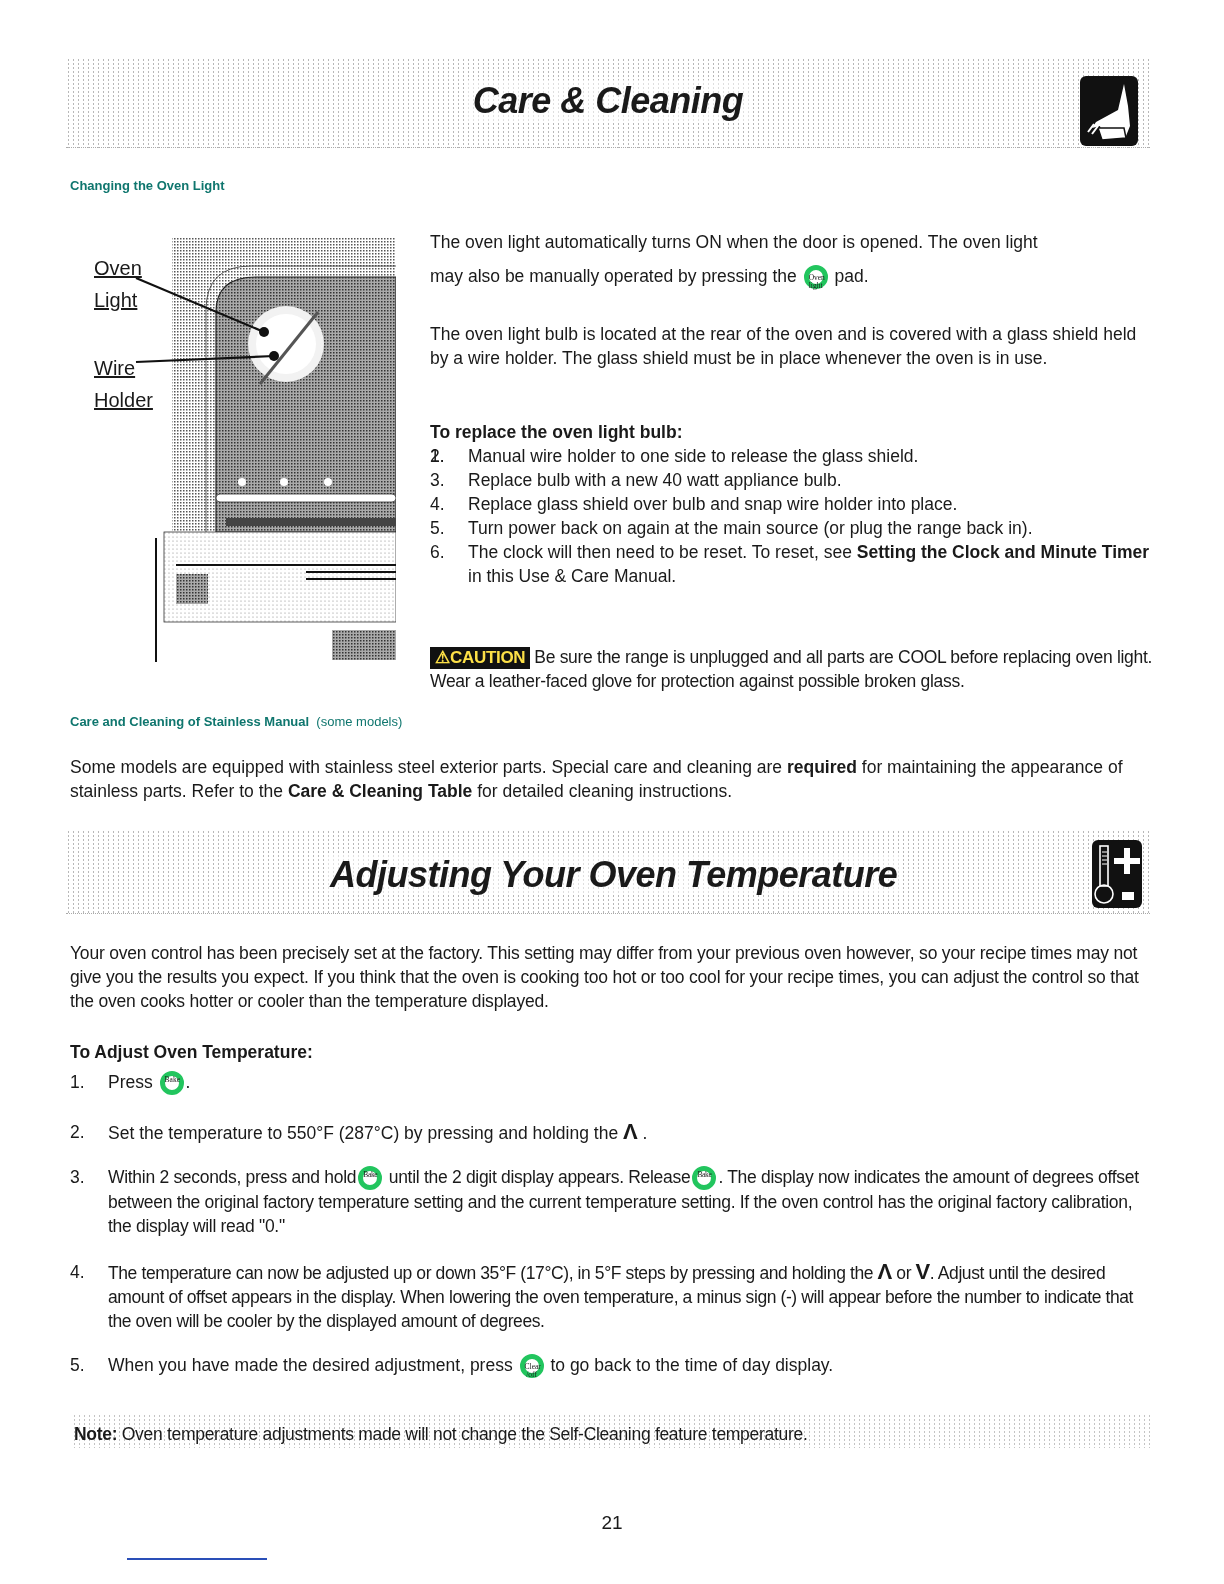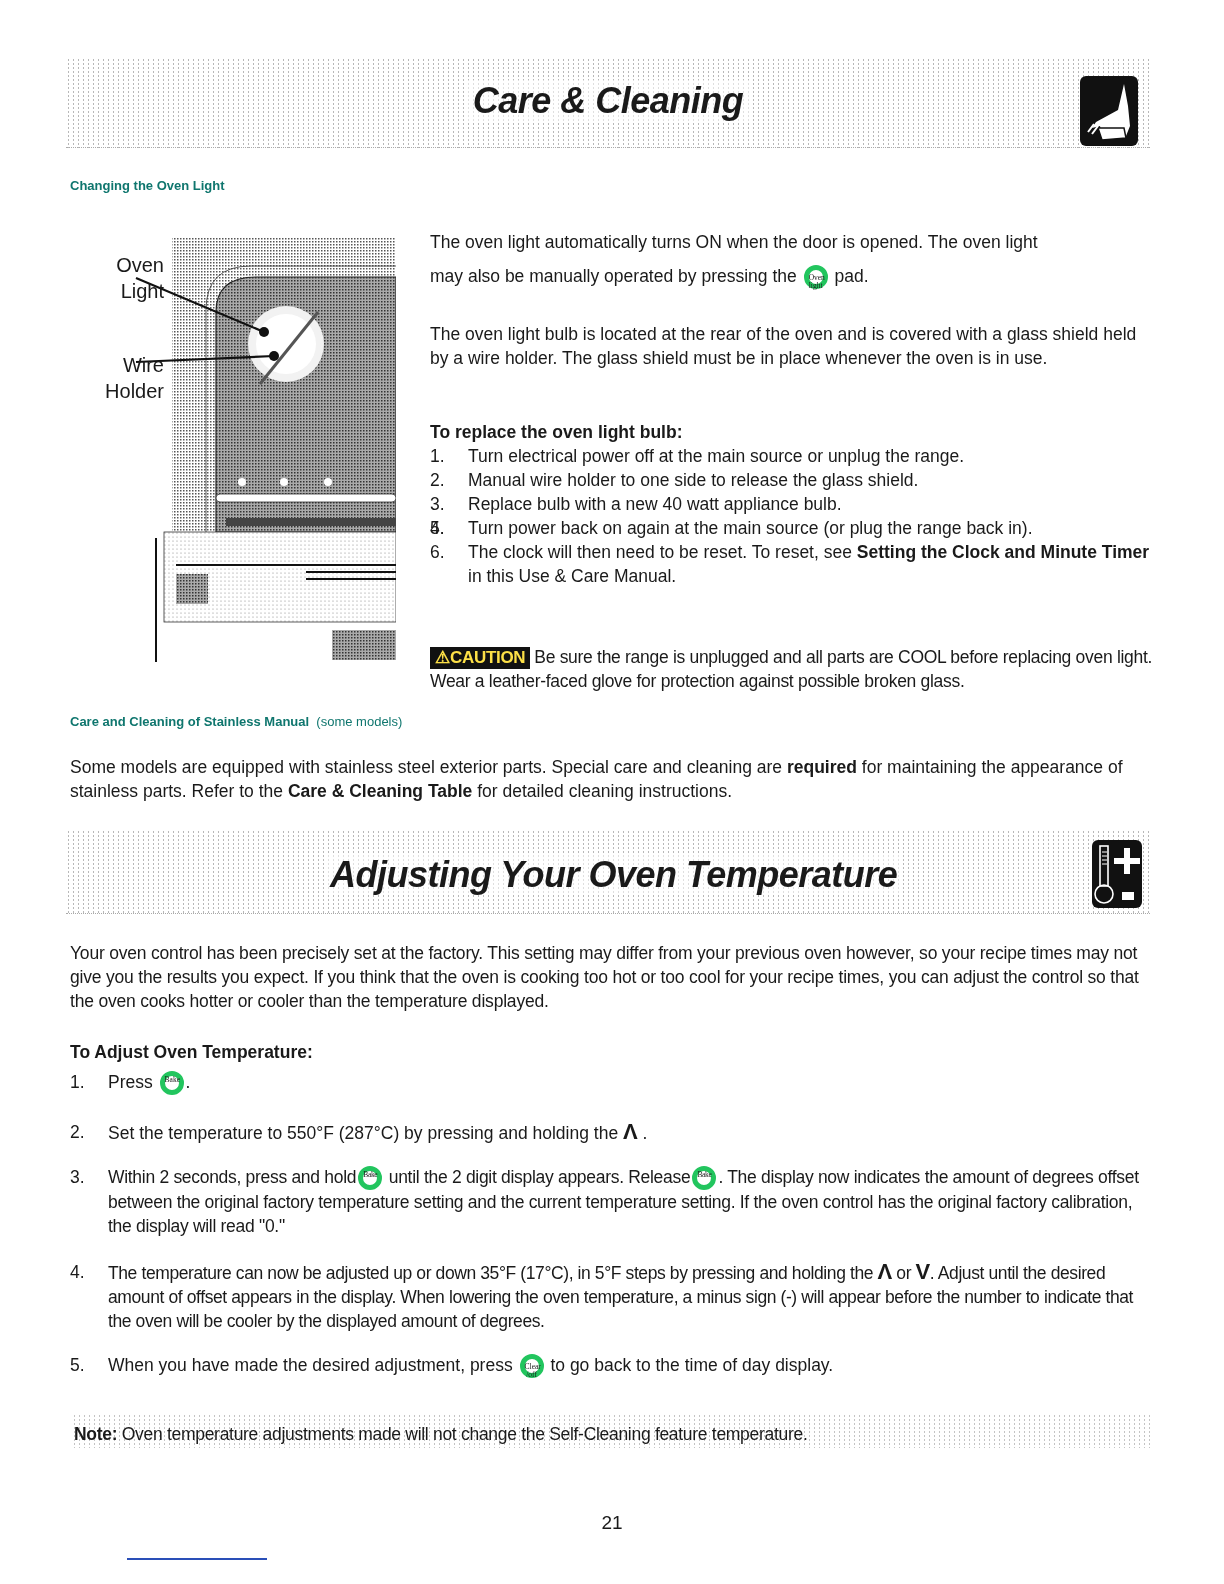--- a/index.html
+++ b/index.html
@@ -43,21 +43,21 @@
     font-family: "Liberation Serif", serif; font-size: 7.5px; line-height: 8px;
     text-align: center; padding-top: 4px; margin: 0 2px;
   }
   .pad.single { padding-top: 0; }
 
   .steps { position: absolute; list-style: none; font-size: 17.5px; color: #1a1a1a; }
   .steps li { position: relative; padding-left: 38px; }
   .steps li .num { position: absolute; left: 0; top: 0; }
 
   .figure { position: absolute; left: 96px; top: 232px; width: 300px; height: 430px; }
-  .fig-label { position: absolute; font-size: 20px; line-height: 26px; text-align: right; color: #1a1a1a; }
+  .fig-label { position: absolute; font-size: 20px; line-height: 32px; text-align: left; color: #1a1a1a; text-decoration: underline; }
 
   .caution-badge {
     display: inline-block; background: #111; color: #fde047; font-weight: bold;
     font-size: 17px; padding: 0 5px; line-height: 22px; margin-right: 4px;
   }
 
   .arrow-glyph { font-weight: bold; font-size: 22px; }
 
   .note-band {
     position: absolute; left: 72px; top: 1414px; width: 1080px; height: 34px;
@@ -129,24 +129,24 @@
 <div class="p" style="left:430px; top:230px; width:720px;">The oven light automatically turns ON when the door is opened. The oven light</div>
 <div class="p" style="left:430px; top:264px; width:720px;">
   <span>may also be manually operated by pressing the</span>
   <span class="pad"><span>Oven</span><br><span>light</span></span>
   <span>pad.</span>
 </div>
 <div class="p" style="left:430px; top:322px; width:720px;">The oven light bulb is located at the rear of the oven and is covered with a glass shield held by a wire holder. The glass shield must be in place whenever the oven is in use.</div>
 
 <div class="p b" style="left:430px; top:420px;">To replace the oven light bulb:</div>
 <ul class="steps" style="left:430px; top:444px; width:720px; line-height:24px;">
-  <li><span class="num">1.</span><span>Turn electrical power off at the main source or unplug the range.</span></li>
+  <li><span class="num">1.</span></li>
   <li><span class="num">2.</span><span>Manual wire holder to one side to release the glass shield.</span></li>
   <li><span class="num">3.</span><span>Replace bulb with a new 40 watt appliance bulb.</span></li>
-  <li><span class="num">4.</span></li>
+  <li><span class="num">4.</span><span>Replace glass shield over bulb and snap wire holder into place.</span></li>
   <li><span class="num">5.</span><span>Turn power back on again at the main source (or plug the range back in).</span></li>
   <li><span class="num">6.</span><span>The clock will then need to be reset. To reset, see </span><span class="b">Setting the Clock and Minute Timer</span><span> in this Use &amp; Care Manual.</span></li>
 </ul>
 
 <div class="p" style="left:430px; top:645px; width:725px; line-height:24px; letter-spacing:-0.3px;">
   <span class="caution-badge"><span>⚠</span><span>CAUTION</span></span><span>Be sure the range is unplugged and all parts are COOL before replacing oven light. Wear a leather-faced glove for protection against possible broken glass.</span>
 </div>
 
 <div class="h2" style="top:714px;">
   <span>Care and Cleaning of Stainless Manual</span>&nbsp; <span class="light">(some models)</span>

